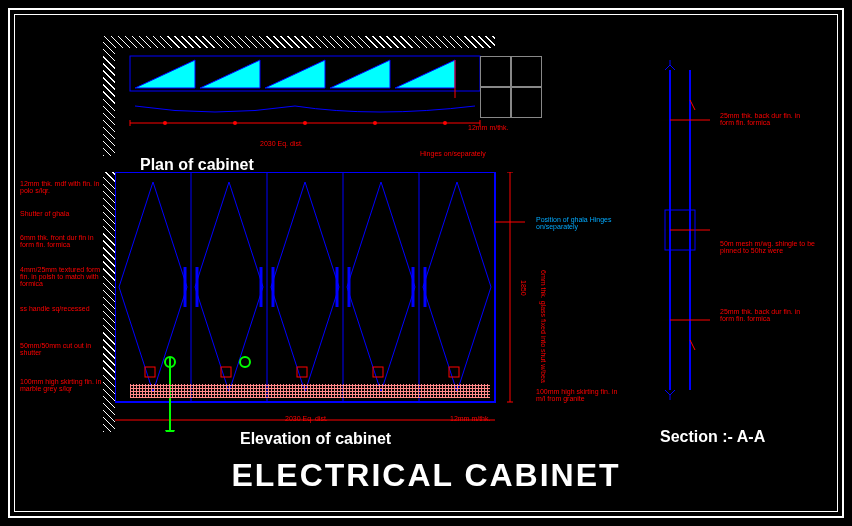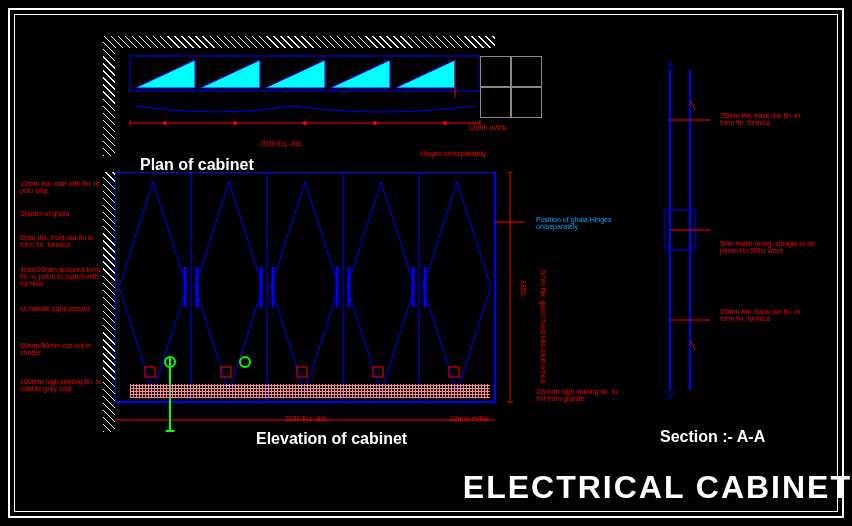--- a/index.html
+++ b/index.html
@@ -1,18 +1,18 @@
 <!DOCTYPE html>
 <html><head>
 <meta charset="utf-8">
 <style>
   body{margin:0;background:#000;font-family:Arial,sans-serif;width:852px;height:526px;overflow:hidden;position:relative}
   .outer-border{position:absolute;top:8px;left:8px;right:8px;bottom:8px;border:2px solid #fff}
   .inner-border{position:absolute;top:14px;left:14px;right:14px;bottom:14px;border:1px solid #fff}
-  .title{position:absolute;bottom:20px;left:0;right:0;text-align:right;color:#fff;font-size:32px;font-weight:bold;letter-spacing:2px}
+  .title{position:absolute;bottom:32px;left:0;right:0;text-align:center;color:#fff;font-size:32px;font-weight:bold;letter-spacing:2px}
   .label{position:absolute;color:#fff;font-size:16px;font-weight:bold}
   .note{position:absolute;color:#f00;font-size:7px;white-space:nowrap}
   .blue-note{position:absolute;color:#0af;font-size:7px;white-space:nowrap}
   .hatch{position:absolute;background:repeating-linear-gradient(45deg,#fff 0,#fff 1px,#000 1px,#000 5px)}
   .cyan-tri{fill:#0ff;stroke:#00f;stroke-width:1}
   .blue-line{stroke:#00f;stroke-width:2;fill:none}
   .thin-blue{stroke:#00f;stroke-width:1;fill:none}
   .red-line{stroke:#f00;stroke-width:1;fill:none}
   .green-line{stroke:#0f0;stroke-width:2;fill:none}
   .grid-box{position:absolute;border:1px solid #888}
@@ -102,21 +102,21 @@
   <line x1="380" y1="50" x2="410" y2="50" class="red-line"></line>
 
   <line x1="55" y1="185" x2="55" y2="260" class="green-line"></line>
   <circle cx="55" cy="190" r="5" fill="none" stroke="#0f0" stroke-width="2"></circle>
   <polygon points="50,258 60,258 55,268" fill="#0f0"></polygon>
   <circle cx="130" cy="190" r="5" fill="none" stroke="#0f0" stroke-width="2"></circle>
 </svg>
 
 <div class="pink-hatch" style="top:384px;left:130px;width:360px;height:14px"></div>
 
-<span class="label" style="top:430px;left:256px">Elevation of cabinet</span>
+<span class="label" style="top:430px;left:240px">Elevation of cabinet</span>
 <span class="note" style="top:415px;left:285px">2030 Eq. dist.</span>
 <span class="note" style="top:280px;left:520px;writing-mode:vertical-rl">1850</span>
 
 <span class="note" style="top:180px;left:20px;width:80px;white-space:normal">12mm thk. mdf with fin. in polo s/lqr.</span>
 <span class="note" style="top:210px;left:20px">Shutter of ghala</span>
 <span class="note" style="top:234px;left:20px;width:80px;white-space:normal">6mm thk. front dur fin in form fin. formica</span>
 <span class="note" style="top:266px;left:20px;width:85px;white-space:normal">4mm/25mm textured form fin. in polsh to match with formica</span>
 <span class="note" style="top:305px;left:20px">ss handle sq/recessed</span>
 <span class="note" style="top:342px;left:20px;width:80px;white-space:normal">50mm/50mm cut out in shutter</span>
 <span class="note" style="top:378px;left:20px;width:85px;white-space:normal">100mm high skirting fin. in marble grey s/lqr</span>

